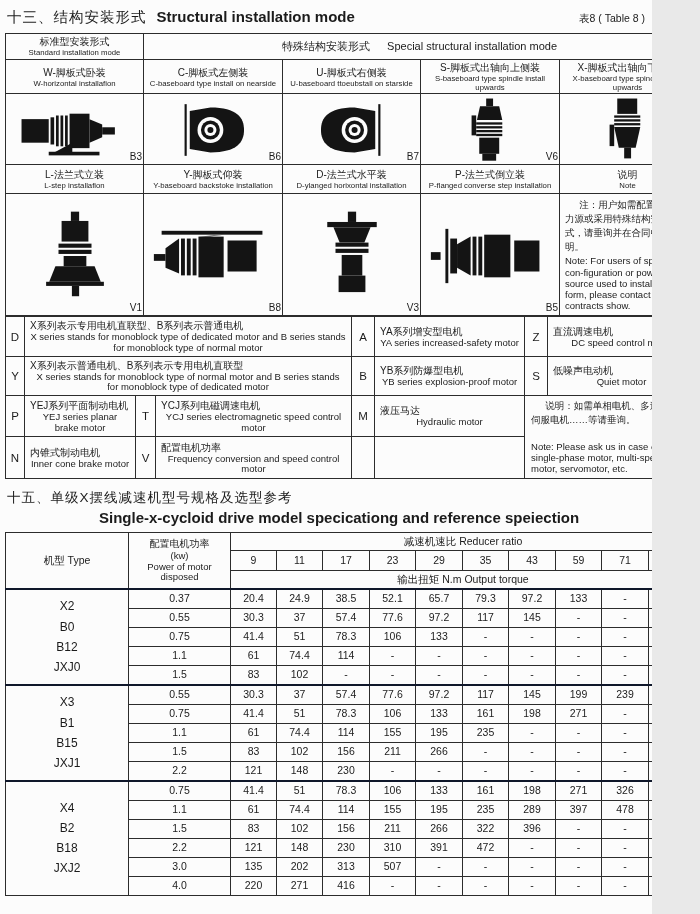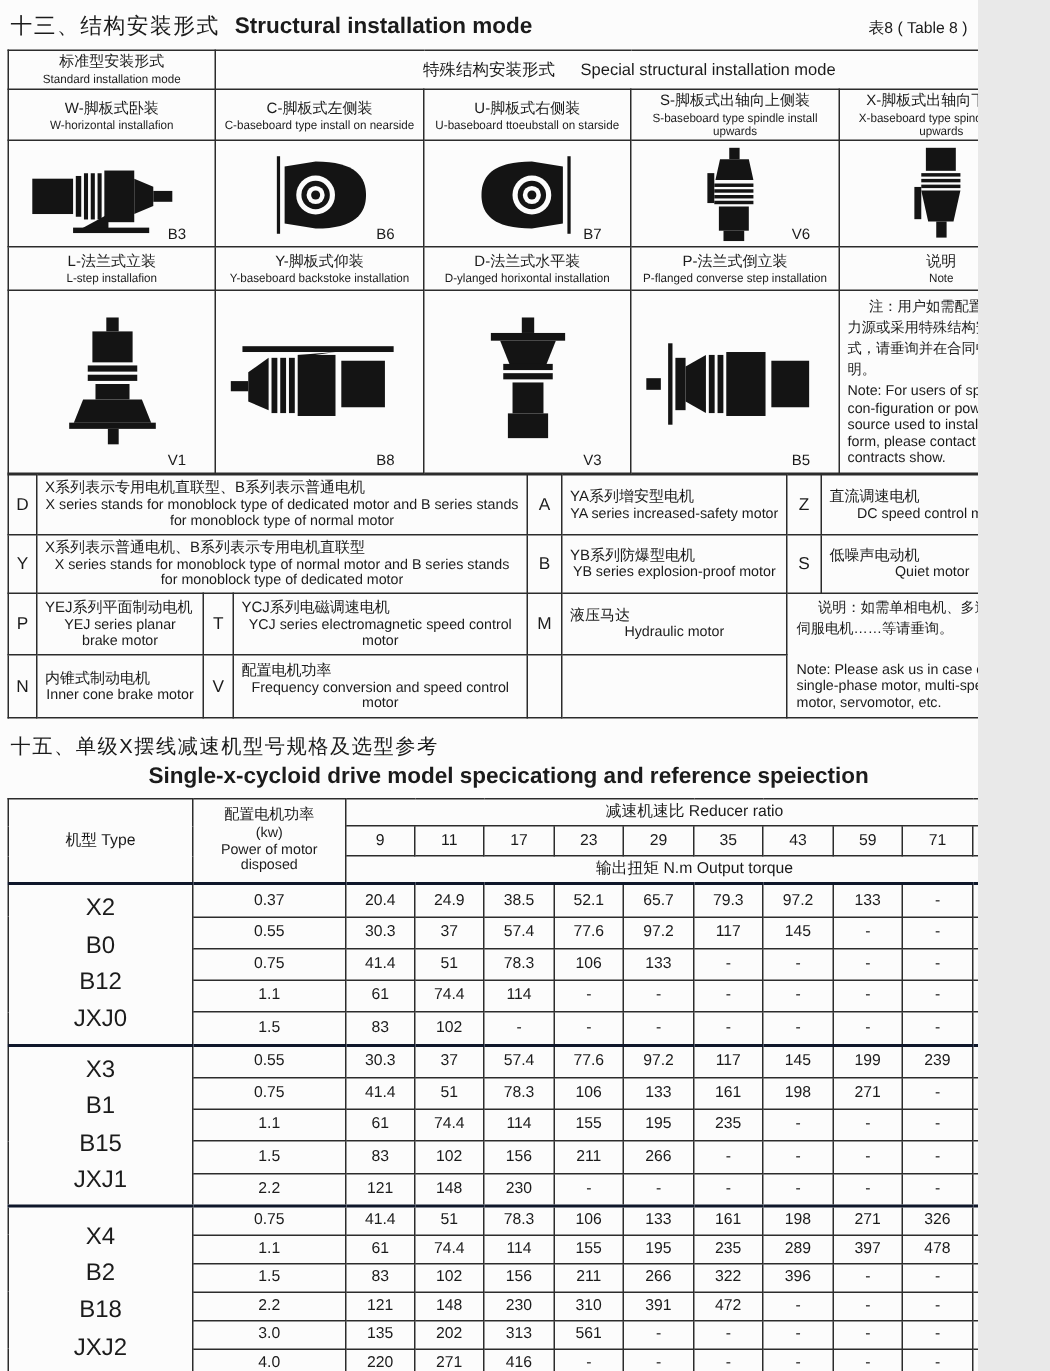--- a/index.html
+++ b/index.html
@@ -18,42 +18,42 @@
   td{border:1px solid #2c2c2c;text-align:center;vertical-align:middle;padding:0 2px;overflow:hidden;}
   
   .t8 td{padding:1px 1px;margin-top:20px;}
   .t8 .zh{font-size:10px;line-height:1.3;}
   .t8 .en{font-size:8px;line-height:1.15;transform:scaleX(.97);}
   .t8 .special{font-size:11px;}
   .t8 .special .szh{margin-right:14px;}
   .h26{height:26px;} .h25{height:25px;} .h70{height:70px;} .h29{height:29px;} .h100{height:100px;}
   .diag-cell{position:relative;}
   .diag-cell svg{display:block;margin:2px auto 0;}
-  .diag-cell .code{position:absolute;right:19px;bottom:2px;font-size:10px;}
+  .diag-cell .code{position:absolute;right:1px;bottom:2px;font-size:10px;}
   .ink{fill:#141414;}
   .t8 .notecell{text-align:left;vertical-align:top;padding:4px 5px;}
   .t8 .notecell .nzh{font-size:9.5px;line-height:1.45;text-indent:1.5em;}
   .t8 .notecell .nen{font-size:9.5px;line-height:1.18;margin-top:2px;}
   
   .t9 td{height:34px;}
   .t9 .code-cell{font-size:11.5px;padding:0;}
   .t9 .desc{text-align:left;padding:2px 5px;}
   .t9 .desc .zh{font-size:10px;line-height:1.3;display:block;}
   .t9 .desc .en{font-size:9.5px;line-height:1.12;display:block;text-align:center;}
   .t9 .r3{height:30px;} .t9 .r4{height:40px;}
   .t9 .note9{text-align:left;vertical-align:top;padding:3px 6px;}
   .t9 .note9 .nzh{font-size:9.5px;line-height:1.5;text-indent:1.5em;}
   .t9 .note9 .nen{font-size:9.5px;line-height:1.15;margin-top:15px;}
   
   .t15 td{font-size:10.5px;line-height:1.1;height:18px;}
   .t15 .head-mid{font-size:10.5px;}
   .t15 .head-sub .zh2{display:block;font-size:10px;line-height:1.25;}
   .t15 .head-sub .en2{display:block;font-size:9.5px;line-height:1.15;}
   .t15 .ratio-num{height:19px;}
-  .t15 .model-cell div{font-size:16px;line-height:1.1;margin:7px 0;}
+  .t15 .model-cell div{font-size:12px;line-height:1.1;margin:7px 0;}
   .t15 .group-start td{border-top:2px solid #0f172a;}
   .t15 thead td{height:17px;}
   
   .t8,.t9,.t15{border:1.5px solid #1d1d1d;}
 </style>
 </head>
 <body>
 
 <div class="page">
 
@@ -602,21 +602,21 @@
           <td>-</td>
           <td>-</td>
           <td>-</td>
           <td>-</td>
         </tr>
         <tr>
           <td>3.0</td>
           <td>135</td>
           <td>202</td>
           <td>313</td>
-          <td>561</td>
+          <td>507</td>
           <td>-</td>
           <td>-</td>
           <td>-</td>
           <td>-</td>
           <td>-</td>
           <td>-</td>
         </tr>
         <tr>
           <td>4.0</td>
           <td>220</td>

